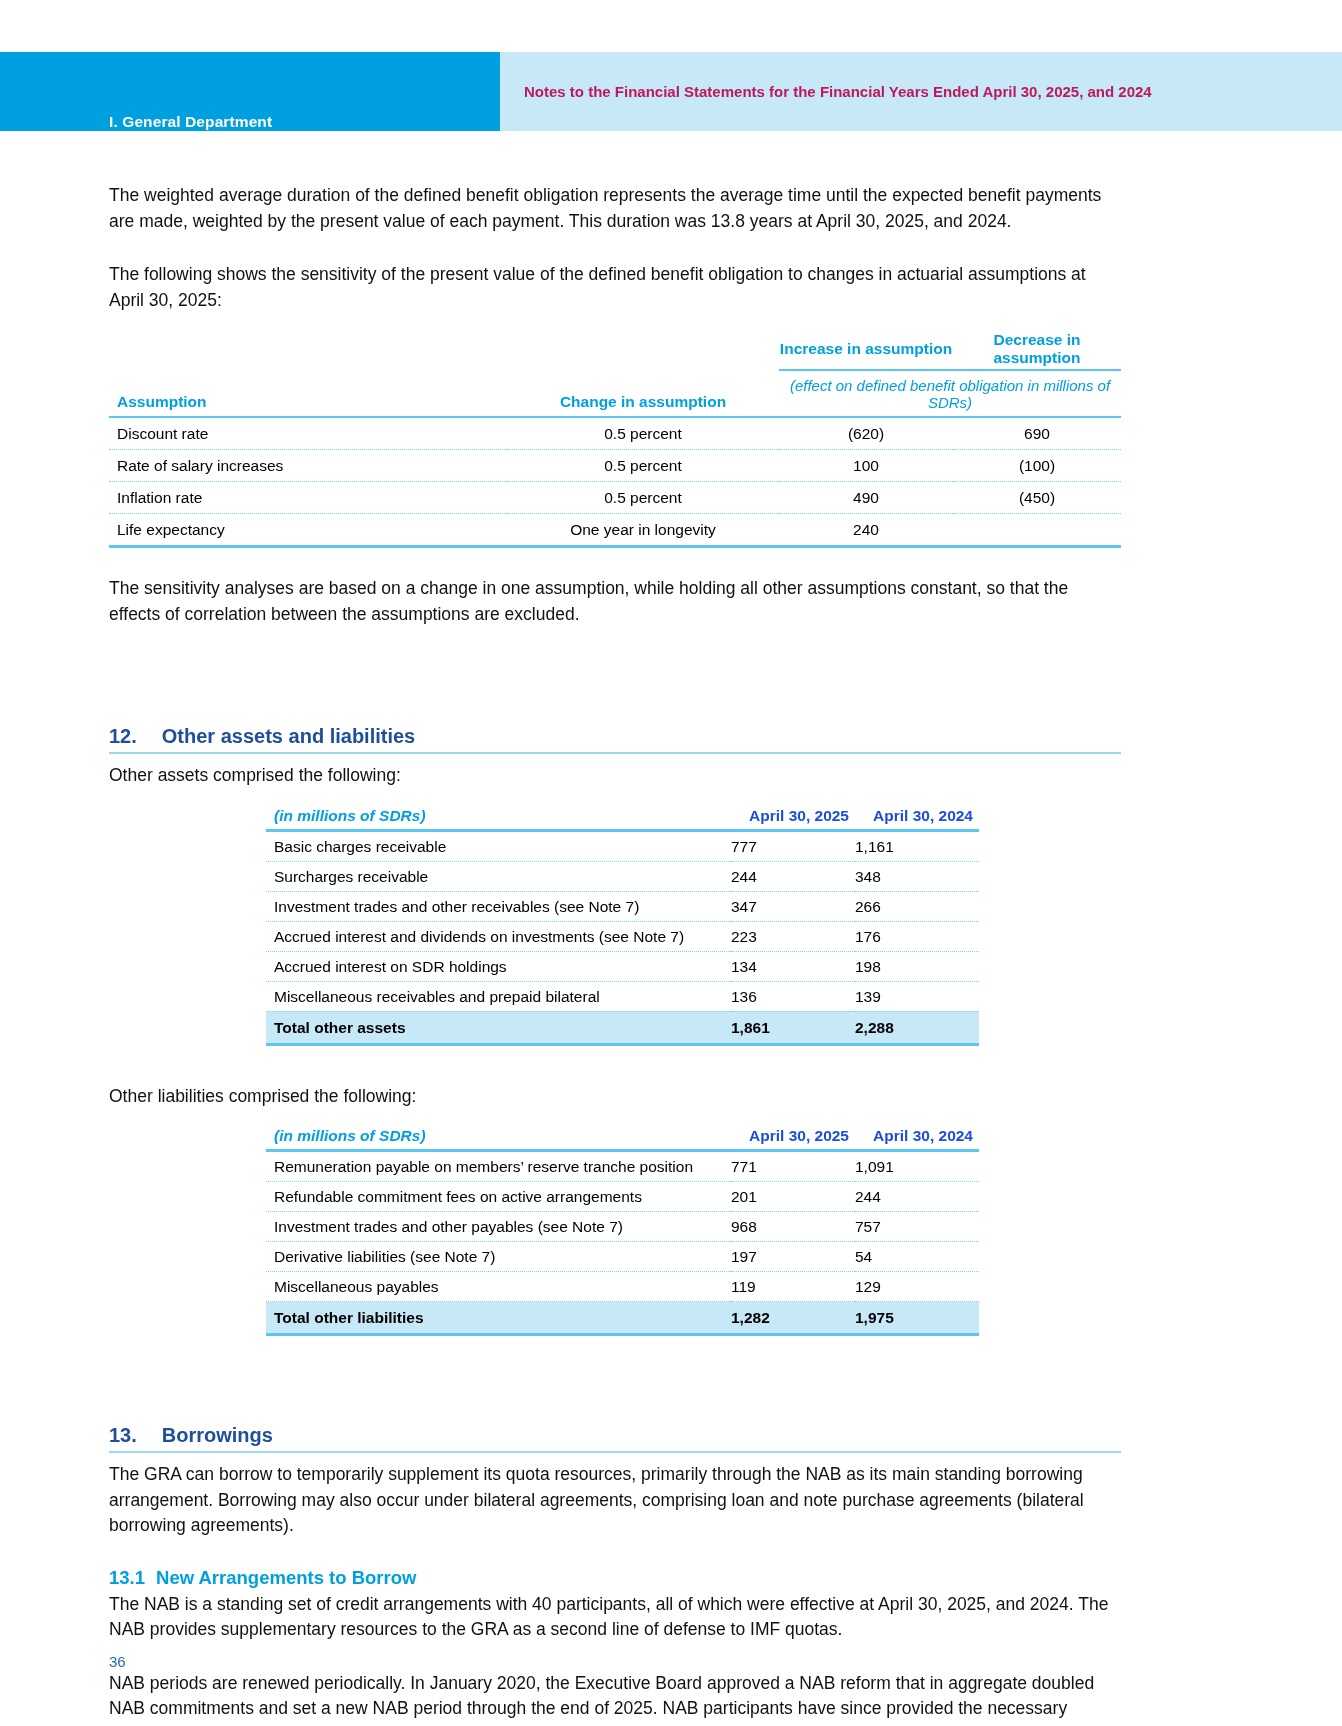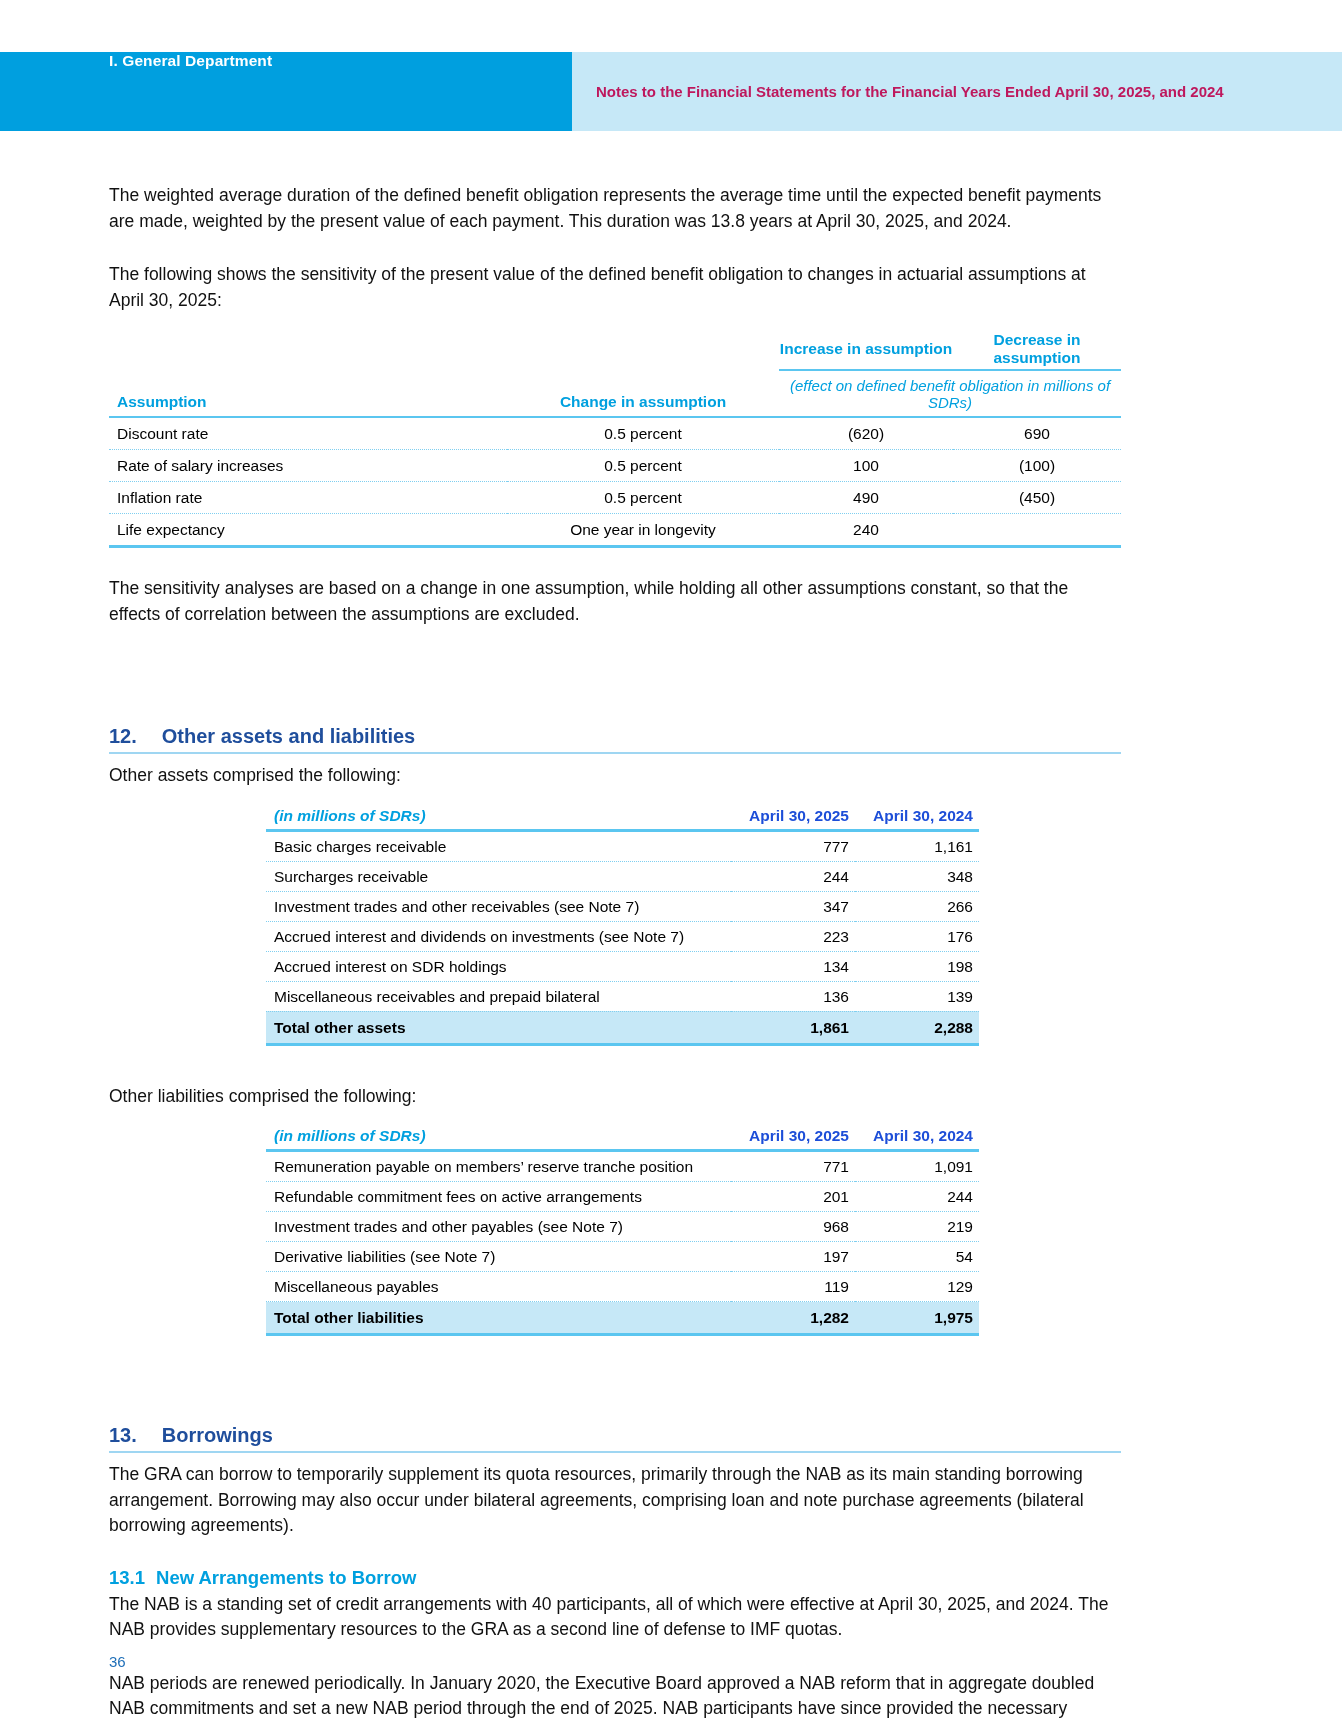--- a/index.html
+++ b/index.html
@@ -9,21 +9,21 @@
     font-family:"Liberation Sans", sans-serif;
     color:#000000;
     position:relative;
     overflow:hidden;
   }
   
   .header{
     position:absolute;left:0;top:52px;width:1342px;height:79px;display:flex;
   }
   .header-left{
-    width:572px;height:79px;background:#009FDF;display:flex;align-items:flex-start;
+    width:500px;height:79px;background:#009FDF;display:flex;align-items:flex-end;
   }
   .header-left span{
     color:#ffffff;font-weight:bold;font-size:15.5px;margin-left:109px;letter-spacing:.1px;
   }
   .header-right{
     flex:1;height:79px;background:#C6E8F7;display:flex;align-items:center;
   }
   .header-right span{
     color:#be185d;font-size:15px;margin-left:24px;font-weight:bold;
   }
@@ -95,21 +95,21 @@
     padding:0 0 4px 8px;border-bottom:3px solid #5BC6F0;
   }
   .fin th.yr{
     color:#1d4ed8;font-weight:bold;font-size:15.5px;text-align:right;
     padding:0 6px 4px 0;border-bottom:3px solid #5BC6F0;
   }
   .fin td{
     padding:6px 0 5px 0;border-bottom:1.6px dotted #7FCFF0;font-size:15.5px;
   }
   .fin td.lbl{padding-left:8px;}
-  .fin td.val{text-align:right;padding-right:6px;}
+  .fin td.val{padding-right:6px;}
   .fin tr.total td{
     background:#C6E8F7;font-weight:bold;border-bottom:none;
     padding-top:7px;padding-bottom:6px;
   }
   .fin tr.total{border-bottom:none;}
   .fin-bottom{border-top:3px solid #5BC6F0;width:713px;margin-left:157px;}
 
   .pagenum{
     position:absolute;left:109px;top:1653px;color:#1F6FB8;font-size:15px;
   }
@@ -278,21 +278,21 @@
           <td class="val">1,091</td>
         </tr>
         <tr>
           <td class="lbl">Refundable commitment fees on active arrangements</td>
           <td class="val">201</td>
           <td class="val">244</td>
         </tr>
         <tr>
           <td class="lbl">Investment trades and other payables (see Note 7)</td>
           <td class="val">968</td>
-          <td class="val">219</td>
+          <td class="val">757</td>
         </tr>
         <tr>
           <td class="lbl">Derivative liabilities (see Note 7)</td>
           <td class="val">197</td>
           <td class="val">54</td>
         </tr>
         <tr>
           <td class="lbl">Miscellaneous payables</td>
           <td class="val">119</td>
           <td class="val">129</td>

